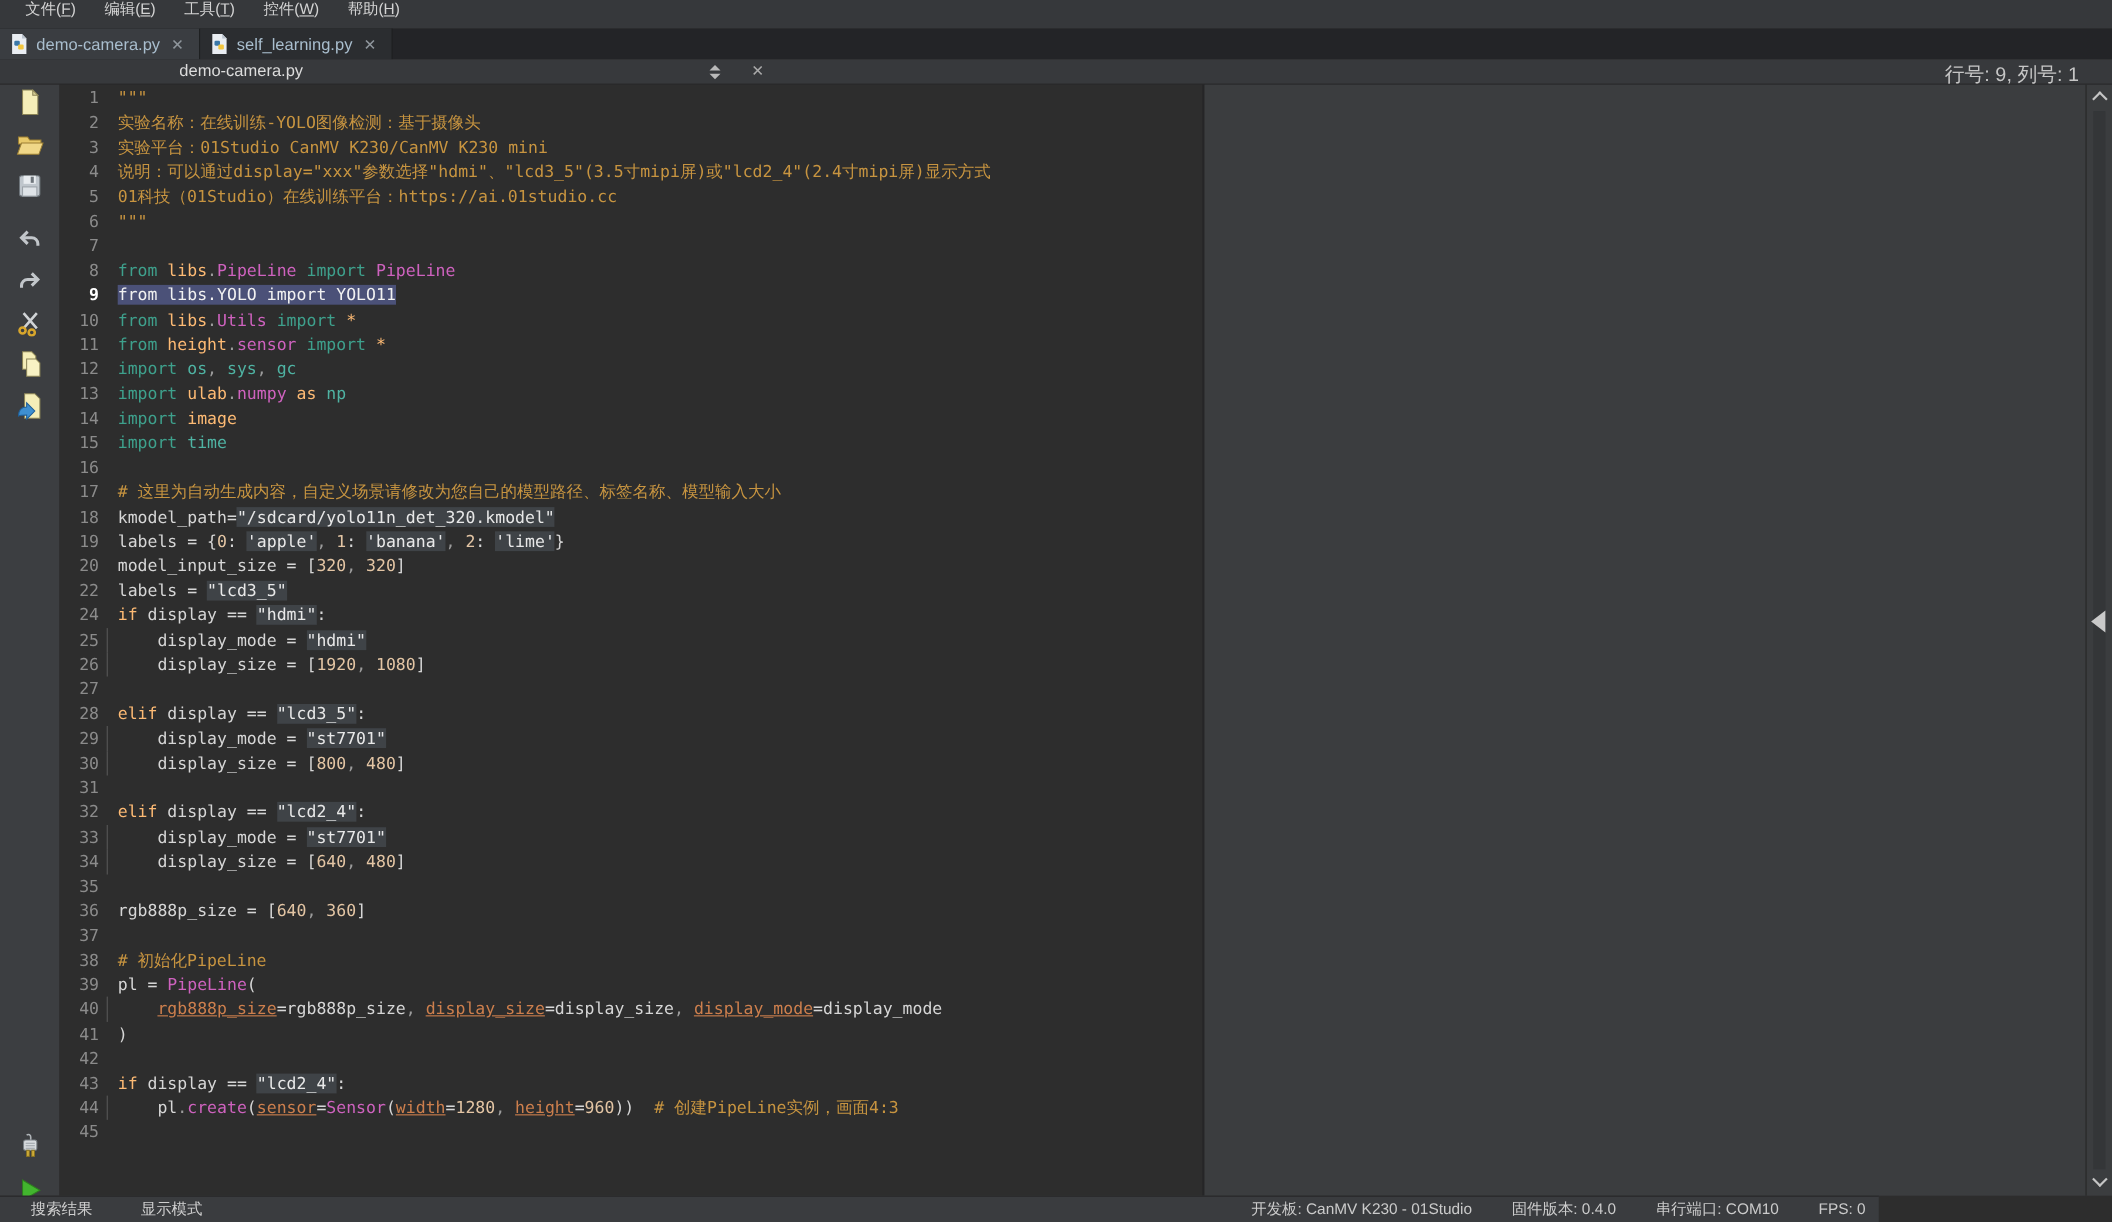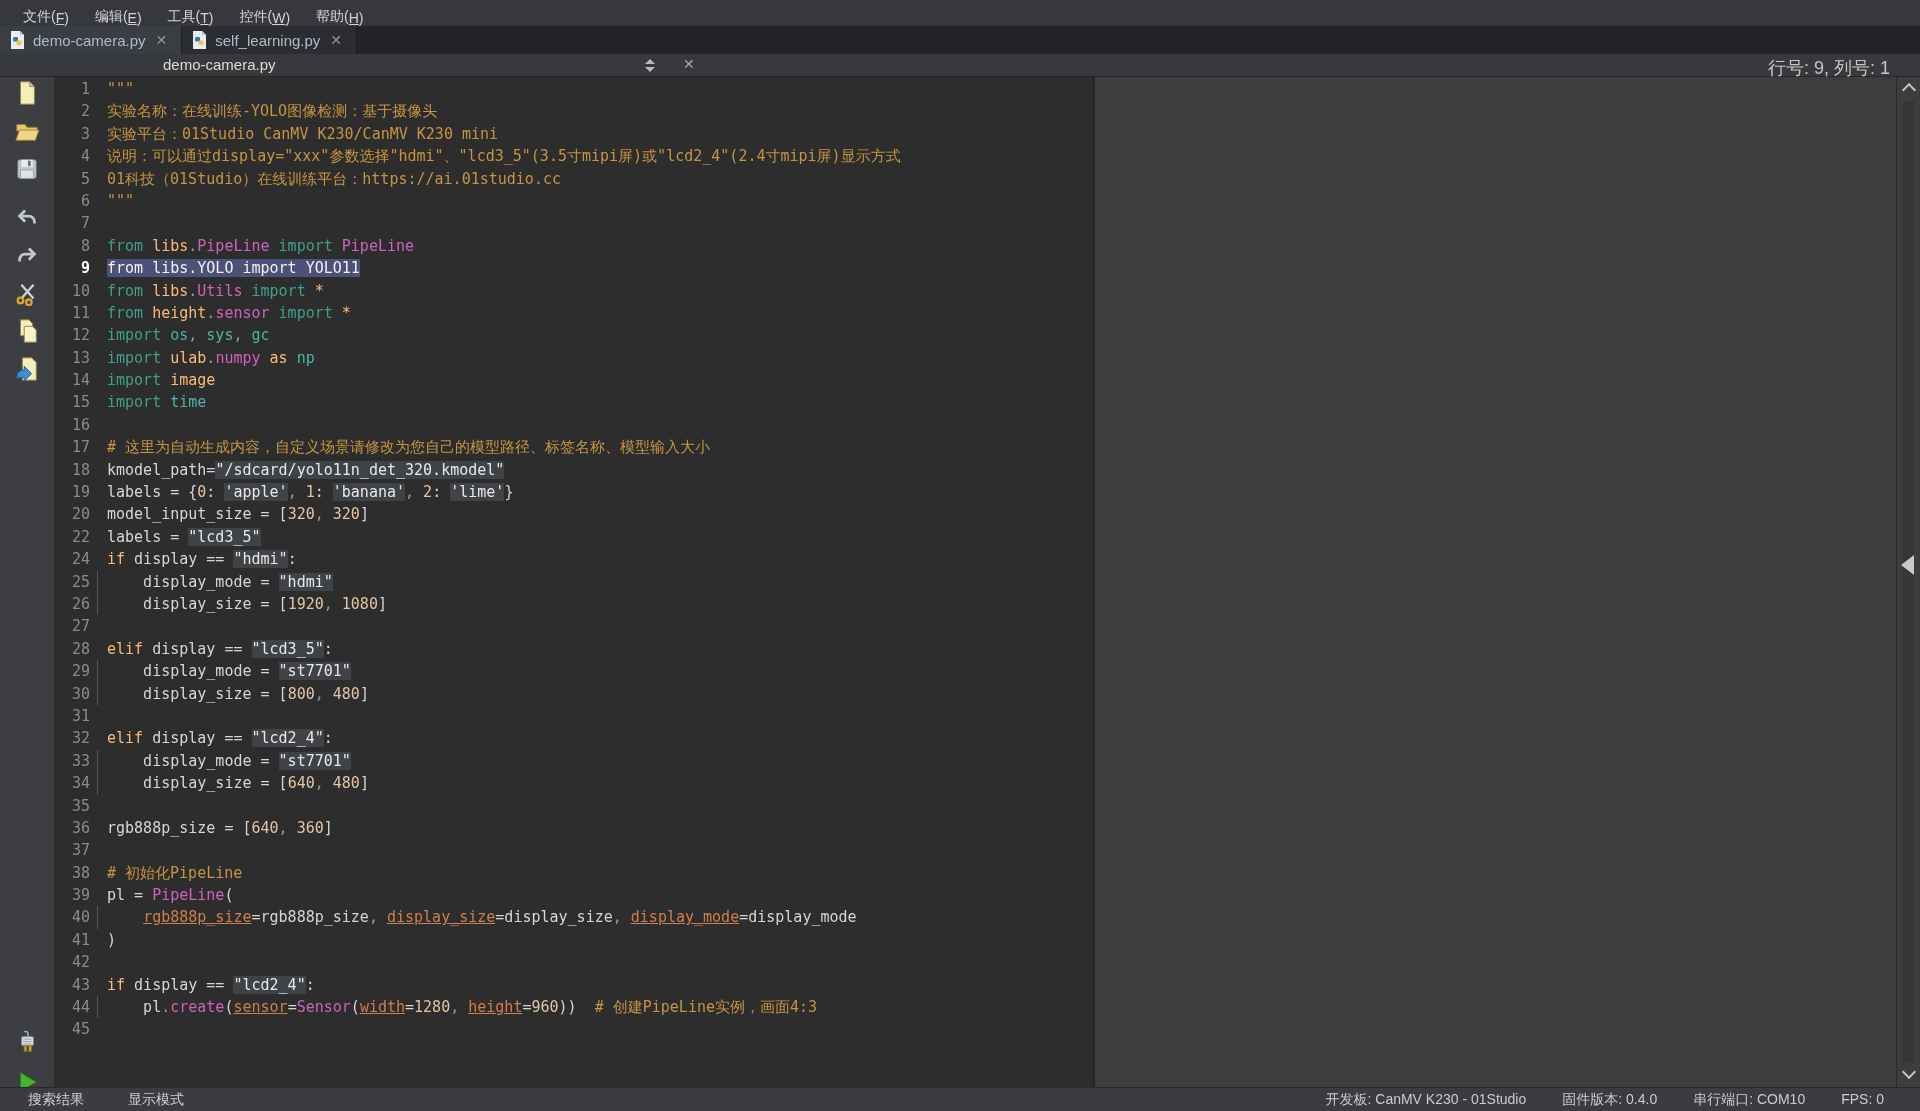--- a/index.html
+++ b/index.html
@@ -1,21 +1,21 @@
 <!DOCTYPE html>
 <html><head>
 <meta charset="utf-8">
 <style>
   html,body{margin:0;padding:0;background:#222;}
   .app{position:relative;width:1920px;height:1111px;overflow:hidden;background:#2D2D2D;
        font-family:"Liberation Sans",sans-serif;-webkit-font-smoothing:antialiased;}
   
   .menubar{position:absolute;left:0;top:0;width:1920px;height:26px;background:#36383B;
            display:flex;align-items:center;padding-left:10px;box-sizing:border-box;}
-  .menu-item{color:#D3D3D3;font-size:14px;padding:0 13px;height:100%;display:flex;align-items:flex-end;cursor:default;}
+  .menu-item{color:#D3D3D3;font-size:14px;padding:0 13px;height:100%;display:flex;align-items:flex-start;cursor:default;}
   .menu-item u{text-decoration:underline;}
   
   .tabbar{position:absolute;left:0;top:26px;width:1920px;height:28px;background:#232427;display:flex;}
   .doc-tab{display:flex;align-items:center;gap:8px;padding:0 12px 0 10px;height:100%;
            font-size:15px;color:#A9BECE;background:#2B2D30;border-right:1px solid #1C1D1F;}
   .doc-tab.active{background:#3A3D41;}
   .tab-close{color:#8F969C;font-size:14px;line-height:1;padding:1px 2px;}
   
   .subheader{position:absolute;left:0;top:54px;width:1920px;height:23px;background:#37393C;
              border-bottom:1px solid #262626;box-sizing:border-box;}
@@ -49,25 +49,25 @@
   .right-panel{position:absolute;left:1095px;top:77px;width:801px;height:1010px;background:#3B3D3F;}
   .scrollstrip{position:absolute;left:1896px;top:77px;width:24px;height:1010px;background:#3B3D3F;
                border-left:1px solid #2A2A2A;box-sizing:border-box;}
   .ss-track{position:absolute;left:6px;top:24px;width:11px;height:962px;background:#343638;}
   .chev{position:absolute;left:7px;width:8px;height:8px;border-left:2px solid #C5C5C5;border-top:2px solid #C5C5C5;}
   .chev.up{top:8px;transform:rotate(45deg);}
   .chev.down{top:990px;transform:rotate(225deg);}
   .collapse-left{position:absolute;left:4px;top:478px;width:0;height:0;
     border-top:10px solid transparent;border-bottom:10px solid transparent;border-right:13px solid #C9C9C9;}
   
-  .statusbar{position:absolute;left:0;top:1087px;width:1920px;height:24px;background:#3A3C3F;
+  .statusbar{position:absolute;left:0;top:1087px;width:1708px;height:24px;background:#3A3C3F;
              border-top:1px solid #28282A;box-sizing:border-box;display:flex;align-items:center;
              font-size:14px;color:#CFCFCF;}
   .sb-left{display:flex;gap:44px;padding-left:28px;}
-  .sb-right{margin-left:auto;display:flex;gap:36px;padding-right:36px;}
+  .sb-right{margin-left:auto;display:flex;gap:36px;padding-right:12px;}
   .sb-pair span{color:#CBCBCB;}
   svg{display:block;}
 </style>
 </head>
 <body>
 
 <div class="app">
 
   <div class="menubar" id="menubar">
       <span class="menu-item">文件(<u>F</u>)</span>

